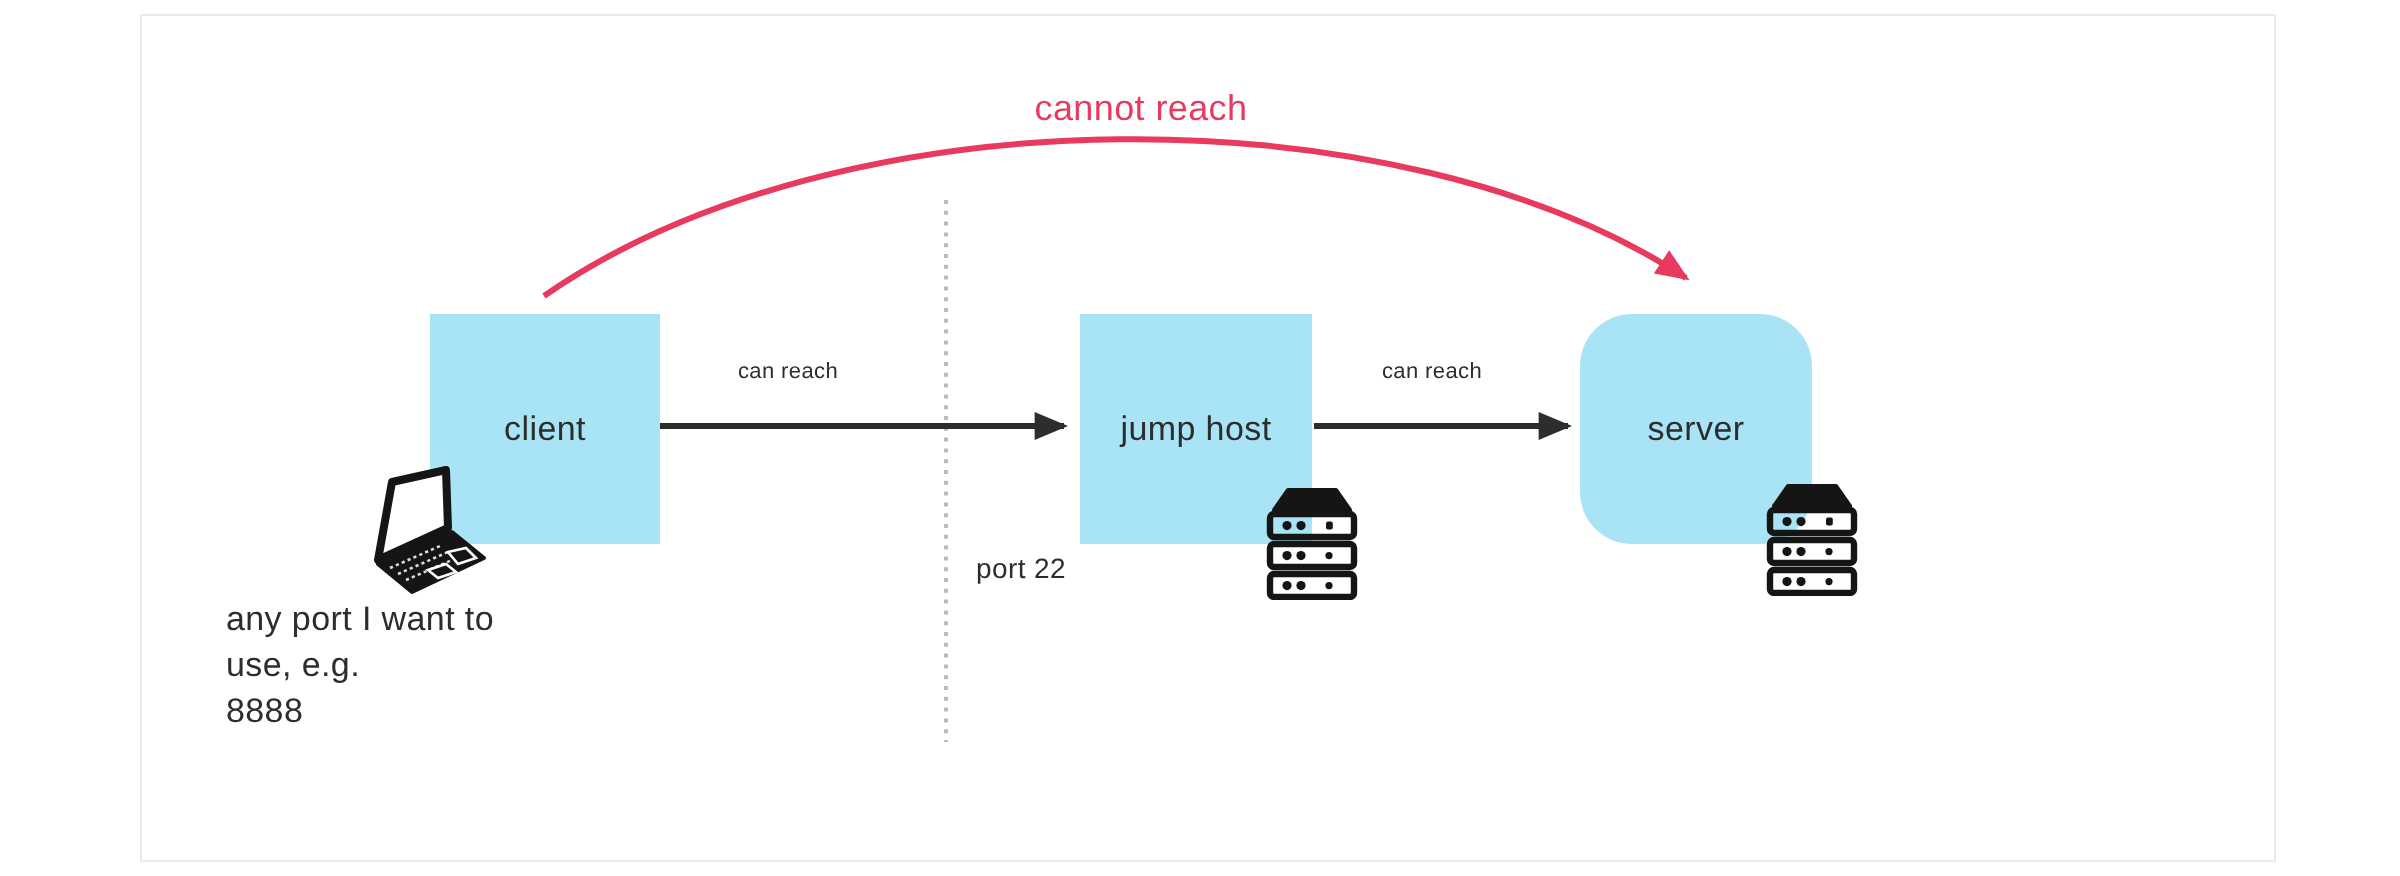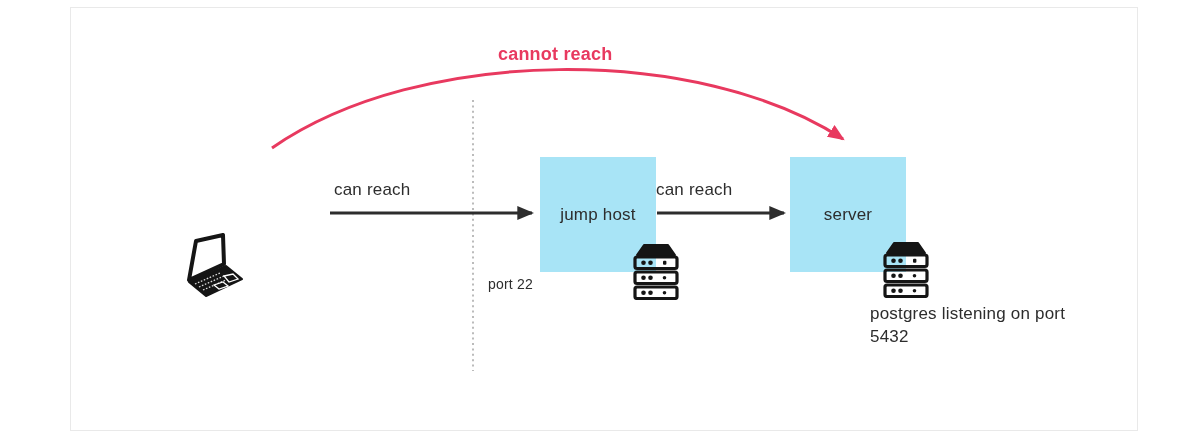--- a/index.html
+++ b/index.html
@@ -46,48 +46,48 @@
     align-items: center;
     justify-content: center;
   }
   .node-label {
     font-size: 17px;
     color: var(--text, #2d2d2d);
     letter-spacing: 0.2px;
   }
   .node-client   { left: 215px; top: 157px; width: 115px; }
   .node-jumphost { left: 540px; top: 157px; text-align: right; }
-  .node-server   { left: 790px; top: 157px; }
+  .node-server   { left: 790px; top: 157px; border-radius: 26px; }
 
   .icon {
     position: absolute;
     z-index: 4;
   }
   .laptop-icon { left: 180px; top: 233px; }
   .rack-jump   { left: 631px; top: 242px; }
   .rack-server { left: 881px; top: 240px; }
 
   .txt {
     position: absolute;
     color: var(--text, #2d2d2d);
     z-index: 5;
     letter-spacing: 0.2px;
   }
   .cannot-label {
     left: 498px;
     top: 44px;
     width: 145px;
-    text-align: left;
+    text-align: center;
     font-size: 18px;
     color: var(--accent, #e8395f);
-    font-weight: bold;
   }
   .edge-label {
-    font-size: 17px;
+    font-size: 11px;
     width: 120px;
+    text-align: center;
     top: 180px;
   }
   .edge-label-1 { left: 334px; }
   .edge-label-2 { left: 656px; }
   .port-label {
     left: 453px;
     top: 237px;
     width: 80px;
     text-align: right;
     font-size: 14px;
@@ -123,20 +123,23 @@
       <marker id="ah-red" viewBox="0 0 12 10" refX="10.5" refY="5" markerWidth="17" markerHeight="14" orient="auto" markerUnits="userSpaceOnUse">
         <path d="M0 0 L12 5 L0 10 Z" class="red-head"></path>
       </marker>
     </defs>
     <line class="dotted" x1="473" y1="100" x2="473" y2="371"></line>
     <path class="black-line" d="M330 213 H532" marker-end="url(#ah-black)"></path>
     <path class="black-line" d="M657 213 H784" marker-end="url(#ah-black)"></path>
     <path class="red-line" d="M272 148 C 420 45, 700 45, 843 139" marker-end="url(#ah-red)"></path>
   </svg>
 
+  <div class="node node-client">
+    <span class="node-label">client</span>
+  </div>
   <div class="node node-jumphost">
     <span class="node-label">jump host</span>
   </div>
   <div class="node node-server">
     <span class="node-label">server</span>
   </div>
 
   <svg class="icon laptop-icon" width="66" height="66" viewBox="0 0 66 66">
     <polygon points="9,47 16,8 43,2 44,31" fill="#ffffff" stroke="#151515" stroke-width="4" stroke-linejoin="round"></polygon>
     <polygon points="9,49 46,33 62,46 26,63" class="ink" stroke="#151515" stroke-width="2" stroke-linejoin="round"></polygon>
@@ -183,18 +186,19 @@
         <circle cx="19.5" cy="50.8" r="2.3"></circle>
         <circle cx="33.5" cy="50.8" r="1.8"></circle>
     </g>
   </svg>
 
   <div class="txt cannot-label">cannot reach</div>
   <div class="txt edge-label edge-label-1">can reach</div>
   <div class="txt edge-label edge-label-2">can reach</div>
   <div class="txt port-label">port 22</div>
 
-  <div class="txt note note-server">
-    <div>postgres listening on port</div>
-    <div>5432</div>
+  <div class="txt note note-client">
+    <div>any port I want to</div>
+    <div>use, e.g.</div>
+    <div>8888</div>
   </div>
 
 </div>
 
 </body></html>

